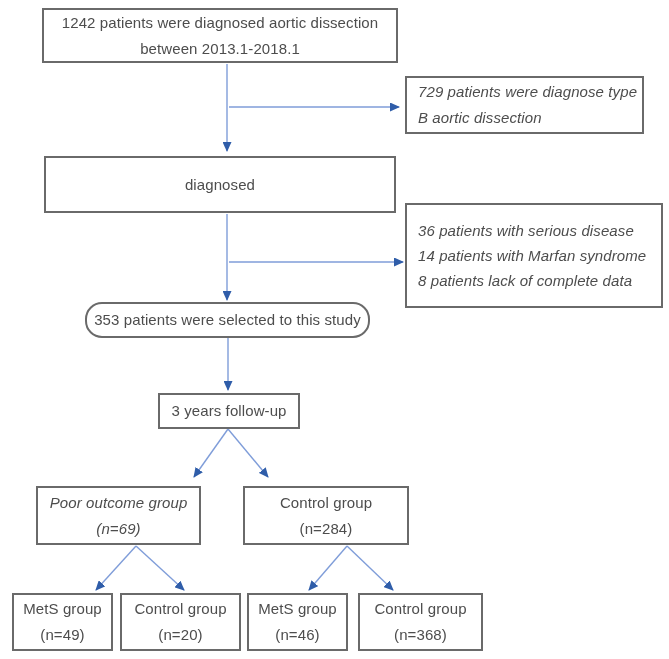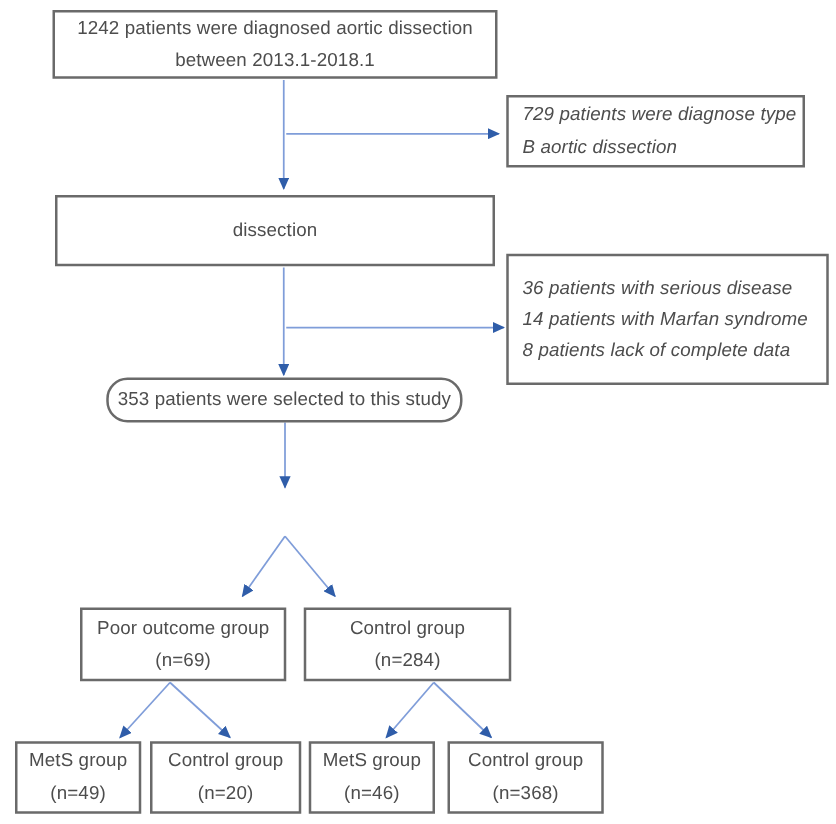--- a/index.html
+++ b/index.html
@@ -28,21 +28,21 @@
   .node.left   { align-items: flex-start; text-align: left; padding-left: 11px; padding-right: 6px; font-style: italic; }
   .node .line { display: block; white-space: nowrap; }
 
   
   #n-diagnosed      { left: 42px;  top: 8px;   width: 356px; height: 55px; }
   #n-typeb-excl     { left: 405px; top: 76px;  width: 239px; height: 58px; }
   #n-typeb          { left: 44px;  top: 156px; width: 352px; height: 57px; }
   #n-exclusions     { left: 405px; top: 203px; width: 258px; height: 105px; line-height: 25px; }
   #n-selected       { left: 85px;  top: 302px; width: 285px; height: 36px; border-radius: 17px; }
   #n-followup       { left: 158px; top: 393px; width: 142px; height: 36px; }
-  #n-poor           { left: 64px;  top: 486px; width: 165px; height: 59px; }
+  #n-poor           { left: 36px;  top: 486px; width: 165px; height: 59px; font-style: italic; }
   #n-control        { left: 243px; top: 486px; width: 166px; height: 59px; }
   #n-poor-mets      { left: 12px;  top: 593px; width: 101px; height: 58px; }
   #n-poor-control   { left: 120px; top: 593px; width: 121px; height: 58px; }
   #n-control-mets   { left: 247px; top: 593px; width: 101px; height: 58px; }
   #n-control-control{ left: 358px; top: 593px; width: 125px; height: 58px; }
 
   #arrow-layer {
     position: absolute;
     left: 0; top: 0;
     width: 669px; height: 659px;
@@ -78,33 +78,36 @@
     <span class="line">1242 patients were diagnosed aortic dissection</span>
     <span class="line">between 2013.1-2018.1</span>
   </div>
 
   <div class="node left" id="n-typeb-excl">
     <span class="line">729 patients were diagnose type</span>
     <span class="line">B aortic dissection</span>
   </div>
 
   <div class="node center" id="n-typeb">
-    <span class="line">dissection</span>
+    <span class="line">diagnosed</span>
   </div>
 
   <div class="node left" id="n-exclusions">
     <span class="line">36 patients with serious disease</span>
     <span class="line">14 patients with Marfan syndrome</span>
     <span class="line">8 patients lack of complete data</span>
   </div>
 
   <div class="node center" id="n-selected">
     <span class="line">353 patients were selected to this study</span>
   </div>
 
+  <div class="node center" id="n-followup">
+    <span class="line">3 years follow-up</span>
+  </div>
 
   <div class="node center" id="n-poor">
     <span class="line">Poor outcome group</span>
     <span class="line">(n=69)</span>
   </div>
 
   <div class="node center" id="n-control">
     <span class="line">Control group</span>
     <span class="line">(n=284)</span>
   </div>

